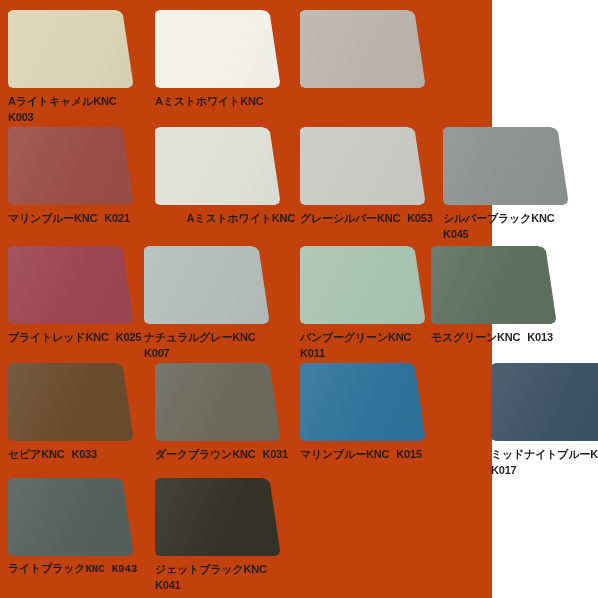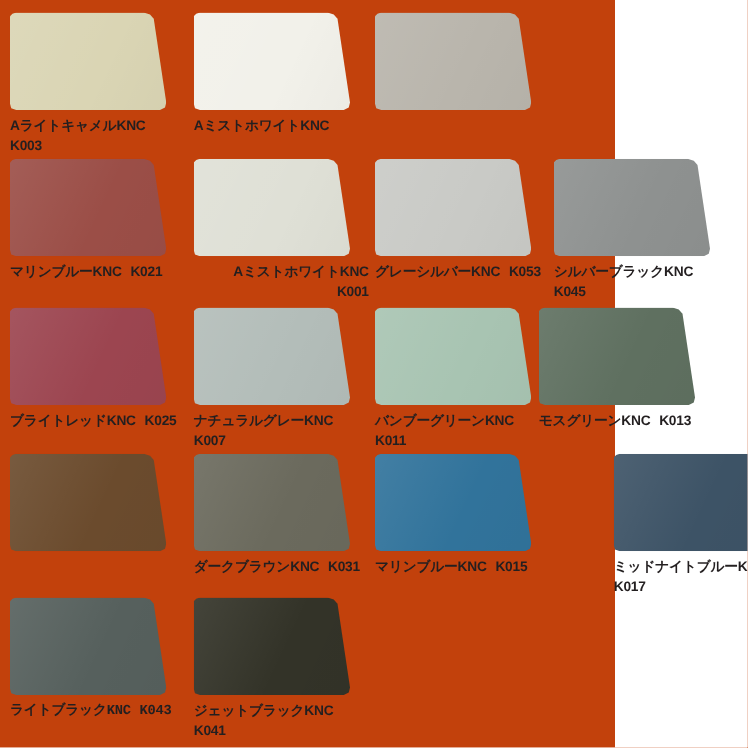--- a/index.html
+++ b/index.html
@@ -120,21 +120,21 @@
         <div class="chip" title="#9b4e47" style="background: rgb(155, 78, 71);"></div>
         <div class="chip-sheen"></div>
       </div>
       <div class="caption"><span class="nm">マリンブルー</span><span class="nm">KNC</span><span class="code">K021</span></div>
     </div>
     <div class="swatch-cell" style="left: 155px; top: 127px; text-align: right;">
       <div class="chip-wrap">
         <div class="chip" title="#dfe0d6" style="background: rgb(223, 224, 214);"></div>
         <div class="chip-sheen"></div>
       </div>
-      <div class="caption wrapped"><span class="nm">Aミストホワイト</span><span class="nm">KNC</span><span class="code">K001</span></div>
+      <div class="caption wrapped"><span class="nm">Aミストホワイト</span><span class="nm">KNC</span></div>
     </div>
     <div class="swatch-cell" style="left: 300px; top: 127px;">
       <div class="chip-wrap">
         <div class="chip" title="#c9cac6" style="background: rgb(201, 202, 198);"></div>
         <div class="chip-sheen"></div>
       </div>
       <div class="caption"><span class="nm">グレーシルバー</span><span class="nm">KNC</span><span class="code">K053</span></div>
     </div>
     <div class="swatch-cell" style="left: 443px; top: 127px;">
       <div class="chip-wrap">
@@ -143,21 +143,21 @@
       </div>
       <div class="caption wrapped"><span class="nm">シルバーブラック</span><span class="nm">KNC</span><span class="code">K045</span></div>
     </div>
     <div class="swatch-cell" style="left: 8px; top: 246px;">
       <div class="chip-wrap">
         <div class="chip" title="#9c4550" style="background: rgb(156, 69, 80);"></div>
         <div class="chip-sheen"></div>
       </div>
       <div class="caption"><span class="nm">ブライトレッド</span><span class="nm">KNC</span><span class="code">K025</span></div>
     </div>
-    <div class="swatch-cell" style="left: 155px; top: 246px;">
+    <div class="swatch-cell" style="left: 144px; top: 246px;">
       <div class="chip-wrap">
         <div class="chip" title="#b3bdb9" style="background: rgb(179, 189, 185);"></div>
         <div class="chip-sheen"></div>
       </div>
       <div class="caption wrapped"><span class="nm">ナチュラルグレー</span><span class="nm">KNC</span><span class="code">K007</span></div>
     </div>
     <div class="swatch-cell" style="left: 300px; top: 246px;">
       <div class="chip-wrap">
         <div class="chip" title="#a8c4b2" style="background: rgb(168, 196, 178);"></div>
         <div class="chip-sheen"></div>
@@ -169,20 +169,21 @@
         <div class="chip" title="#5f7060" style="background: rgb(95, 112, 96);"></div>
         <div class="chip-sheen"></div>
       </div>
       <div class="caption"><span class="nm">モスグリーン</span><span class="nm">KNC</span><span class="code">K013</span></div>
     </div>
     <div class="swatch-cell" style="left: 8px; top: 363px;">
       <div class="chip-wrap">
         <div class="chip" title="#6b4b2d" style="background: rgb(107, 75, 45);"></div>
         <div class="chip-sheen"></div>
       </div>
+      <div class="caption"><span class="nm">セピア</span><span class="nm">KNC</span><span class="code">K033</span></div>
     </div>
     <div class="swatch-cell" style="left: 155px; top: 363px;">
       <div class="chip-wrap">
         <div class="chip" title="#6b6a5d" style="background: rgb(107, 106, 93);"></div>
         <div class="chip-sheen"></div>
       </div>
       <div class="caption"><span class="nm">ダークブラウン</span><span class="nm">KNC</span><span class="code">K031</span></div>
     </div>
     <div class="swatch-cell" style="left: 300px; top: 363px;">
       <div class="chip-wrap">

